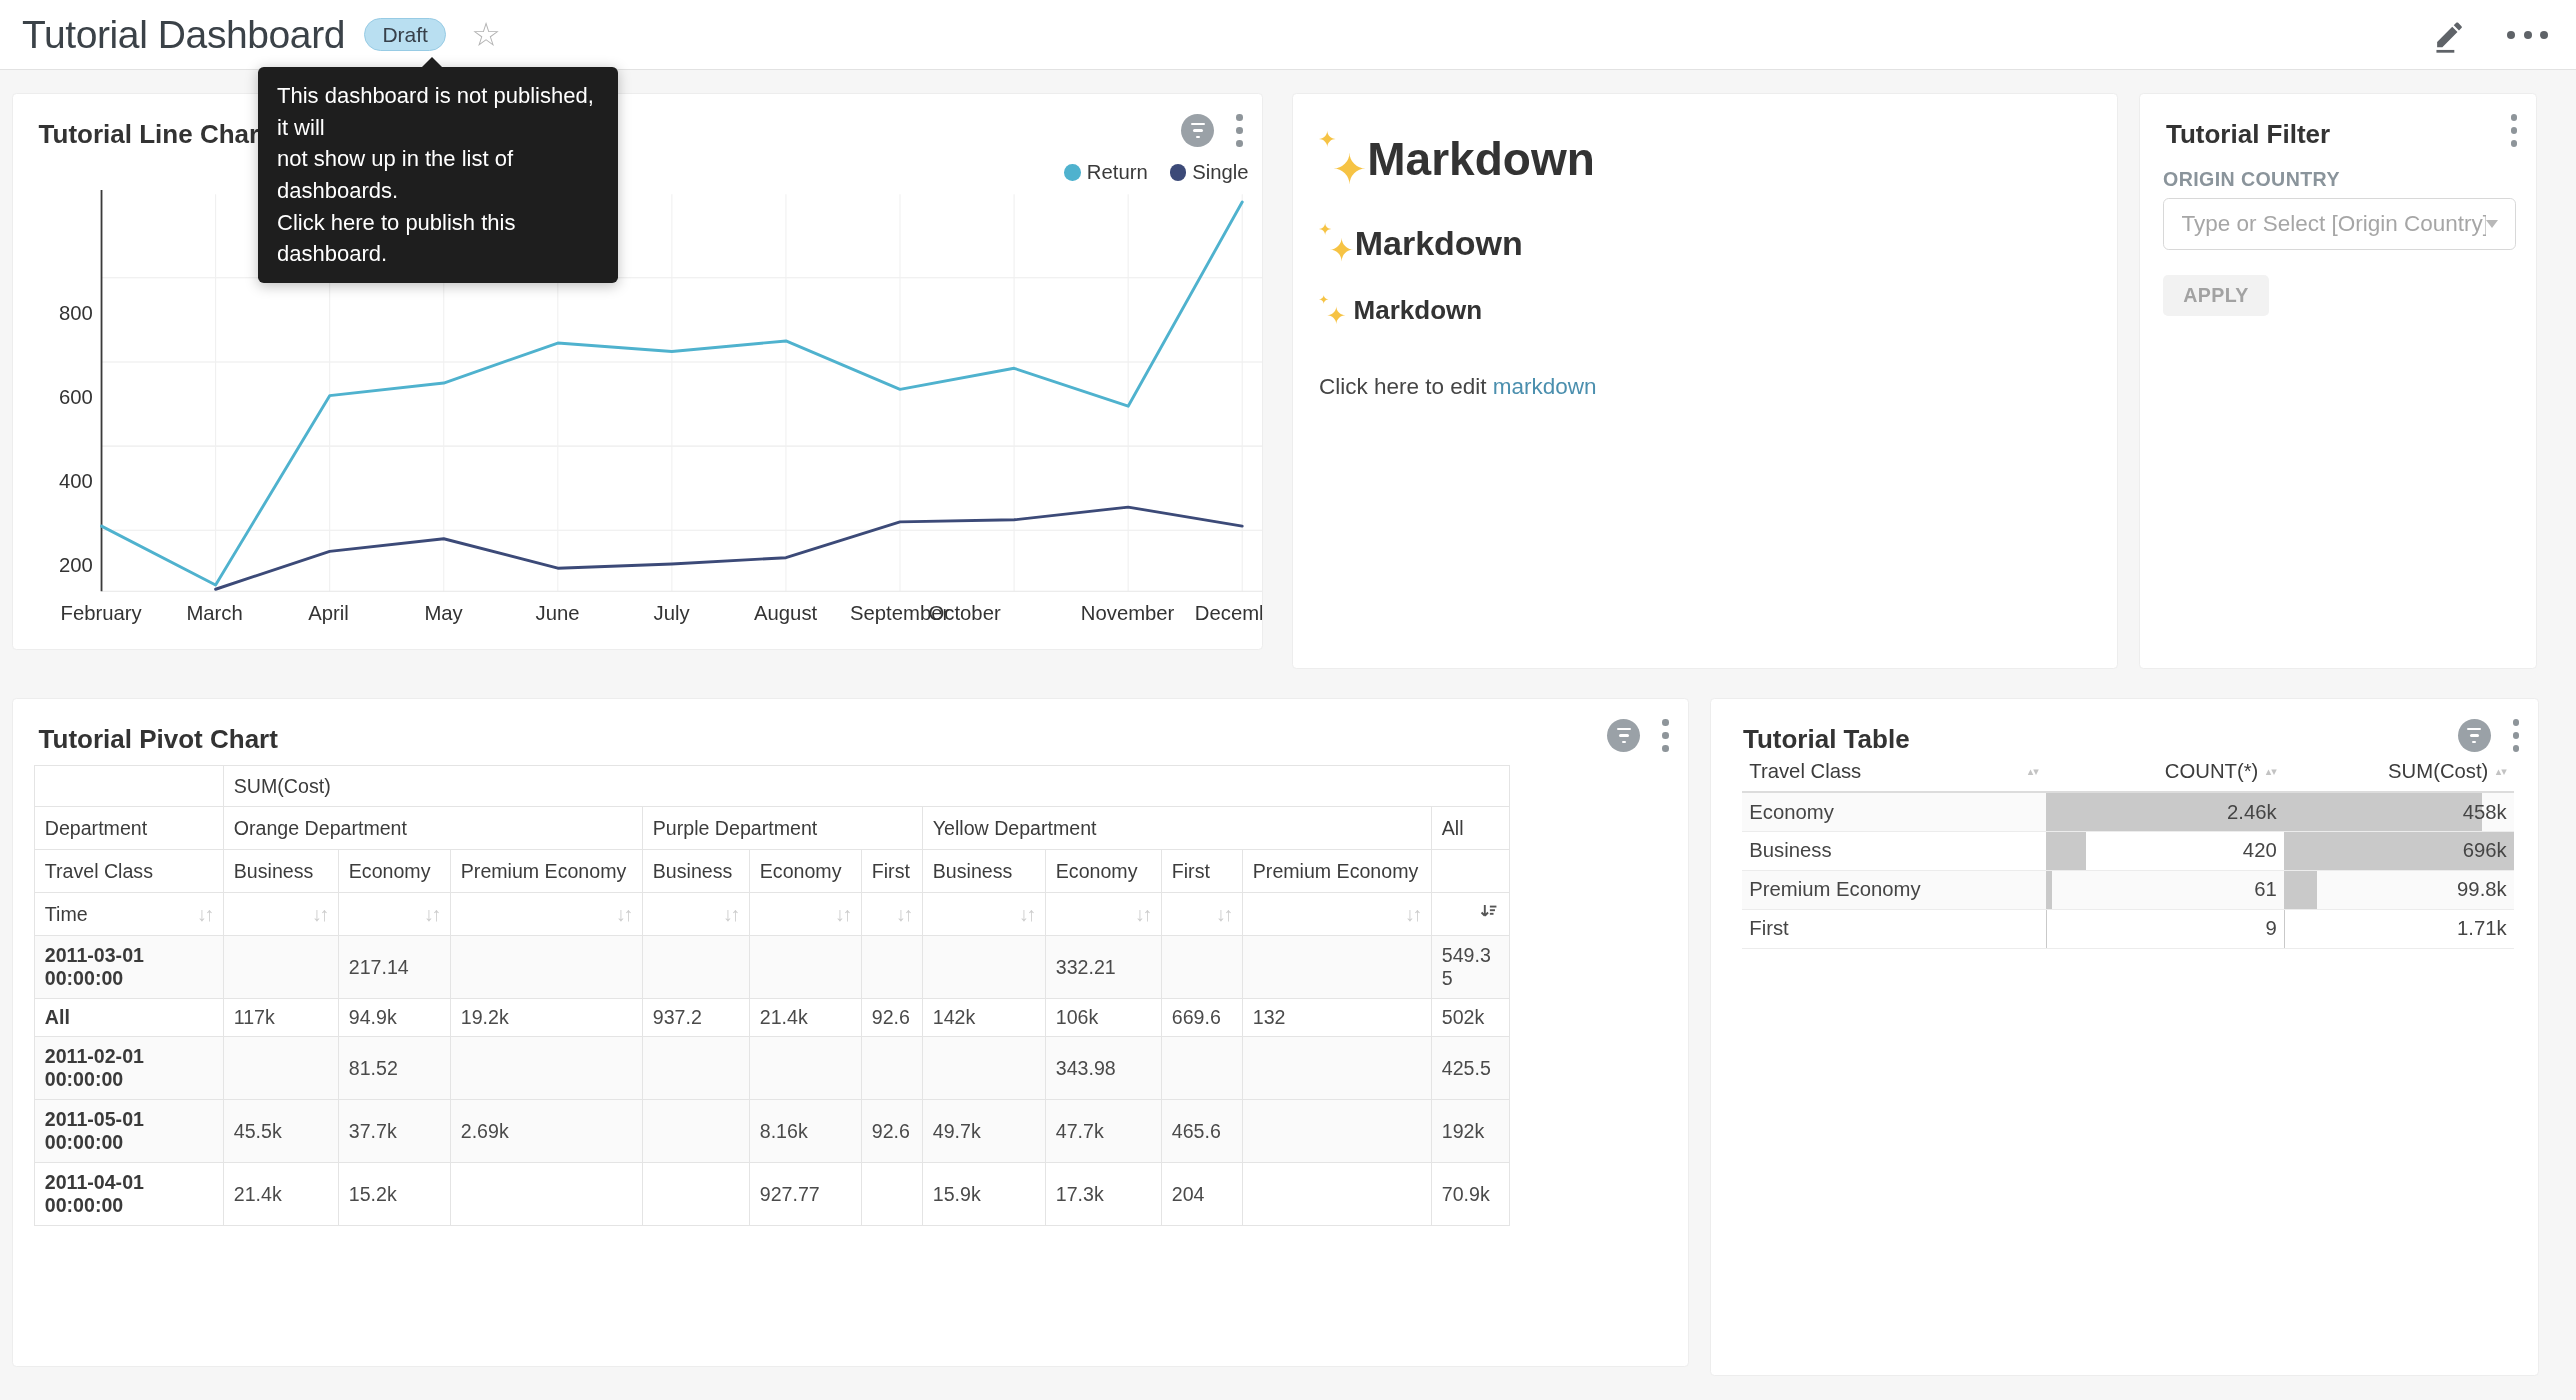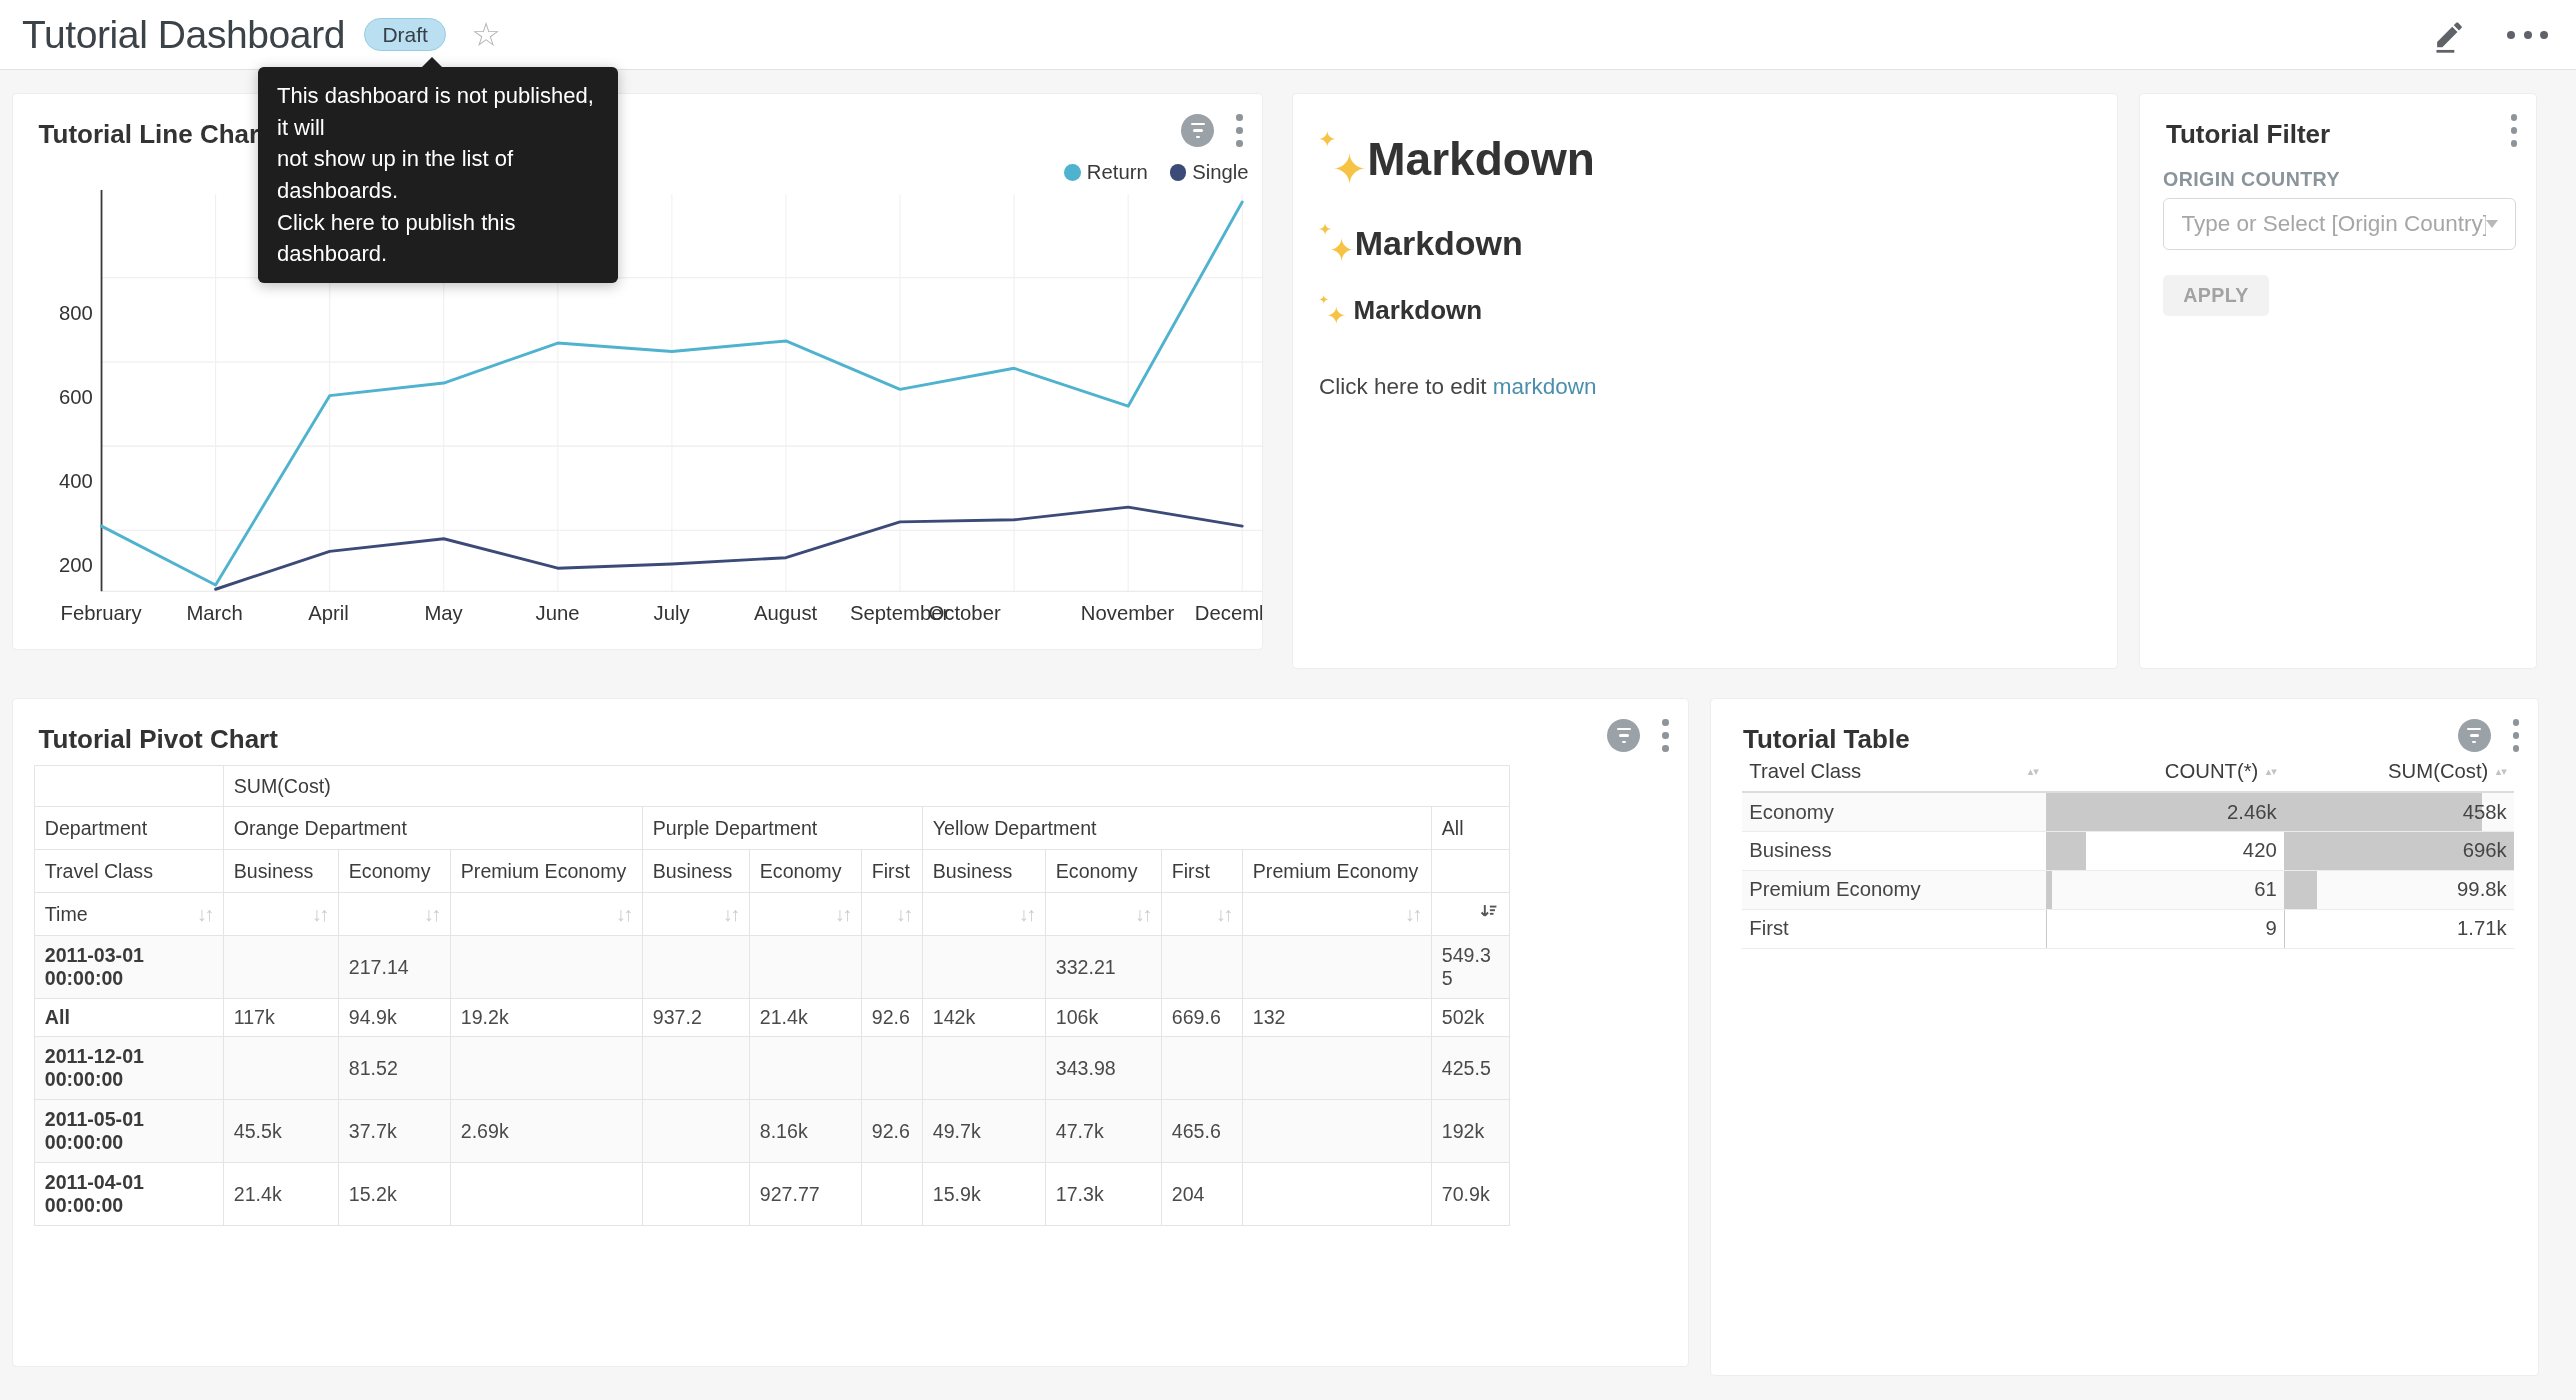--- a/index.html
+++ b/index.html
@@ -320,21 +320,21 @@
       <td>937.2</td>
       <td>21.4k</td>
       <td>92.6</td>
       <td>142k</td>
       <td>106k</td>
       <td>669.6</td>
       <td>132</td>
       <td>502k</td>
     </tr>
     <tr class="r-tall stripe">
-      <td class="tlabel">2011-12-01 00:00:00</td>
+      <td class="tlabel">2011-02-01 00:00:00</td>
       <td></td>
       <td>81.52</td>
       <td></td>
       <td></td>
       <td></td>
       <td></td>
       <td></td>
       <td>343.98</td>
       <td></td>
       <td></td>

